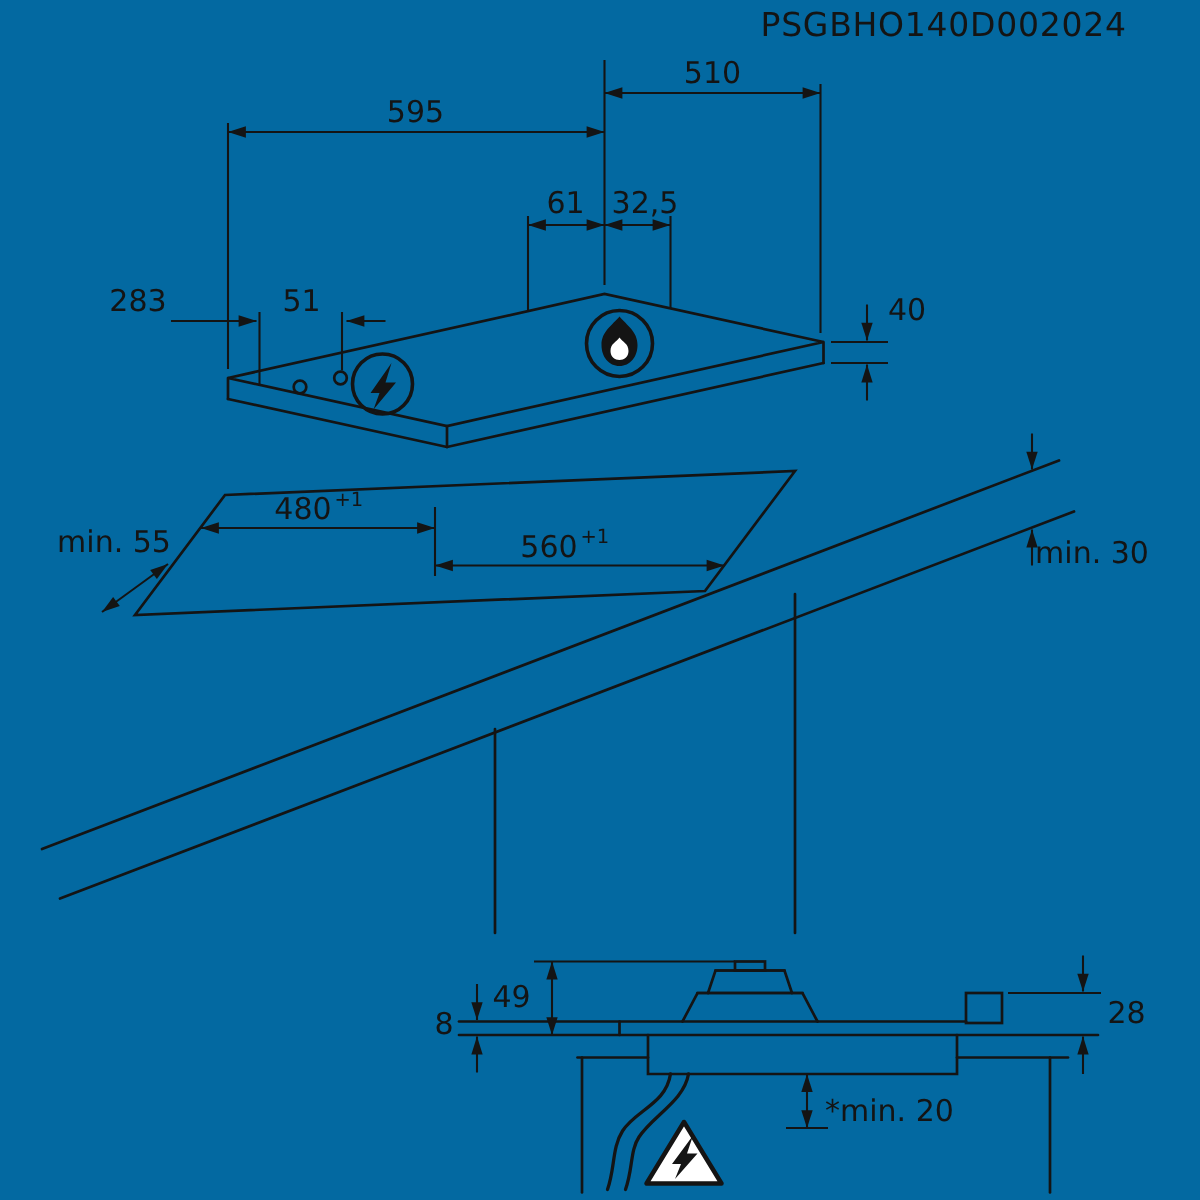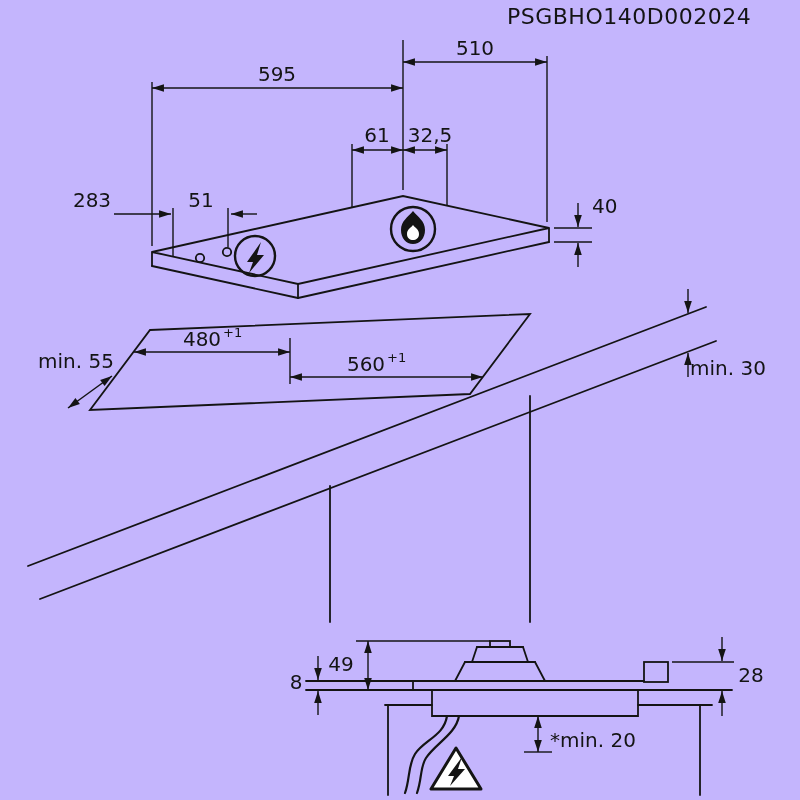--- a/index.html
+++ b/index.html
@@ -1,18 +1,18 @@
 <!DOCTYPE html>
 <html><head>
 <meta charset="utf-8">
 <style>
   html, body { margin: 0; padding: 0; background: #ffffff; }
   .stage {
     width: 800px; height: 800px; position: relative;
-    background: #c4b5fd; overflow: hidden;
+    background: #0369a1; overflow: hidden;
     font-family: "DejaVu Sans", "Liberation Sans", sans-serif;
   }
   svg { display: block; }
   .ln   { stroke: #141414; stroke-width: 1.8; fill: none; stroke-linecap: round; }
   .dim  { stroke: #141414; stroke-width: 1.4; fill: none; }
   .bold { stroke: #141414; stroke-width: 2.4; fill: none; }
   .hose { stroke: #141414; stroke-width: 2.2; fill: none; stroke-linecap: round; }
   .tri  { stroke: #141414; stroke-width: 3;   fill: #ffffff; stroke-linejoin: round; }
   .blk  { fill: #141414; stroke: none; }
   text  { fill: #141414; font-size: 20px; font-family: "DejaVu Sans", "Liberation Sans", sans-serif; }

